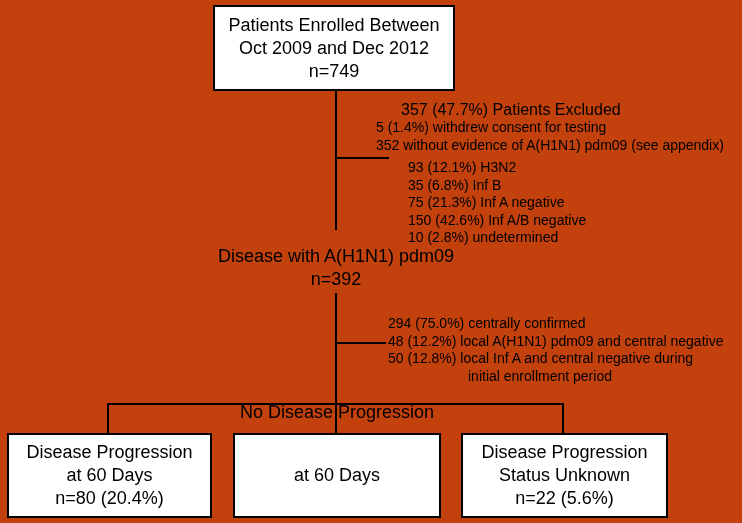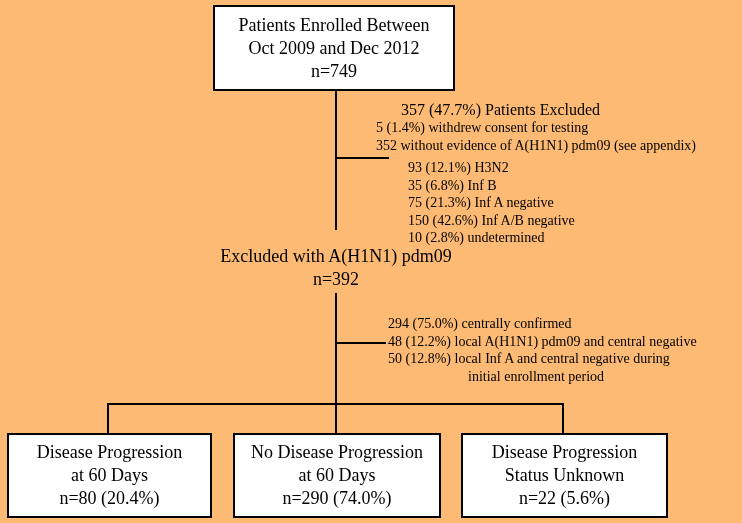--- a/index.html
+++ b/index.html
@@ -1,29 +1,29 @@
 <!DOCTYPE html>
 <html><head>
 <meta charset="utf-8">
 <style>
   html,body { margin:0; padding:0; background:#fff; }
   .canvas {
-    position:relative; width:742px; height:523px; background:#fdba74;
-    font-family:Liberation Serif, serif; color:#000;
+    position:relative; width:742px; height:523px; background:#c2410c;
+    font-family:Liberation Sans, sans-serif; color:#000;
     overflow:hidden;
   }
   .box {
     position:absolute; box-sizing:border-box;
     border:2px solid #000; background:#fff;
     display:flex; flex-direction:column; justify-content:center; align-items:center;
     text-align:center; font-size:18px; line-height:23px; white-space:nowrap;
   }
   .box-top    { left:213px; top:5px;   width:242px; height:86px; }
   .box-left   { left:7px;   top:433px; width:205px; height:85px; }
-  .box-mid    { left:233px; top:433px; width:208px; height:85px; }
+  .box-mid    { left:233px; top:433px; width:208px; height:85px;gap:40px; }
   .box-right  { left:461px; top:433px; width:207px; height:85px; }
 
   .vline, .hline { position:absolute; background:#000; }
   .v-top-to-node   { left:335px; top:91px;  width:2px;   height:139px; }
   .tick-exclusion  { left:336px; top:157px; width:53px;  height:2px; }
   .v-node-to-split { left:335px; top:293px; width:2px;   height:140px; }
   .tick-confirm    { left:336px; top:342px; width:50px;  height:2px; }
   .h-branch        { left:107px; top:403px; width:457px; height:2px; }
   .v-branch-left   { left:107px; top:404px; width:2px;   height:29px; }
   .v-branch-right  { left:562px; top:404px; width:2px;   height:29px; }
@@ -72,21 +72,21 @@
   </div>
   <div class="excl-l2">
     <div>93 (12.1%) H3N2</div>
     <div>35 (6.8%) Inf B</div>
     <div>75 (21.3%) Inf A negative</div>
     <div>150 (42.6%) Inf A/B negative</div>
     <div>10 (2.8%) undetermined</div>
   </div>
 
   <div class="node-mid">
-    <div>Excluded with A(H1N1) pdm09</div>
+    <div>Disease with A(H1N1) pdm09</div>
     <div>n=392</div>
   </div>
 
   <div class="vline v-node-to-split"></div>
 
   <div class="hline tick-confirm"></div>
 
   <div class="conf-note">
     <div>294 (75.0%) centrally confirmed</div>
     <div>48 (12.2%) local A(H1N1) pdm09 and central negative</div>

